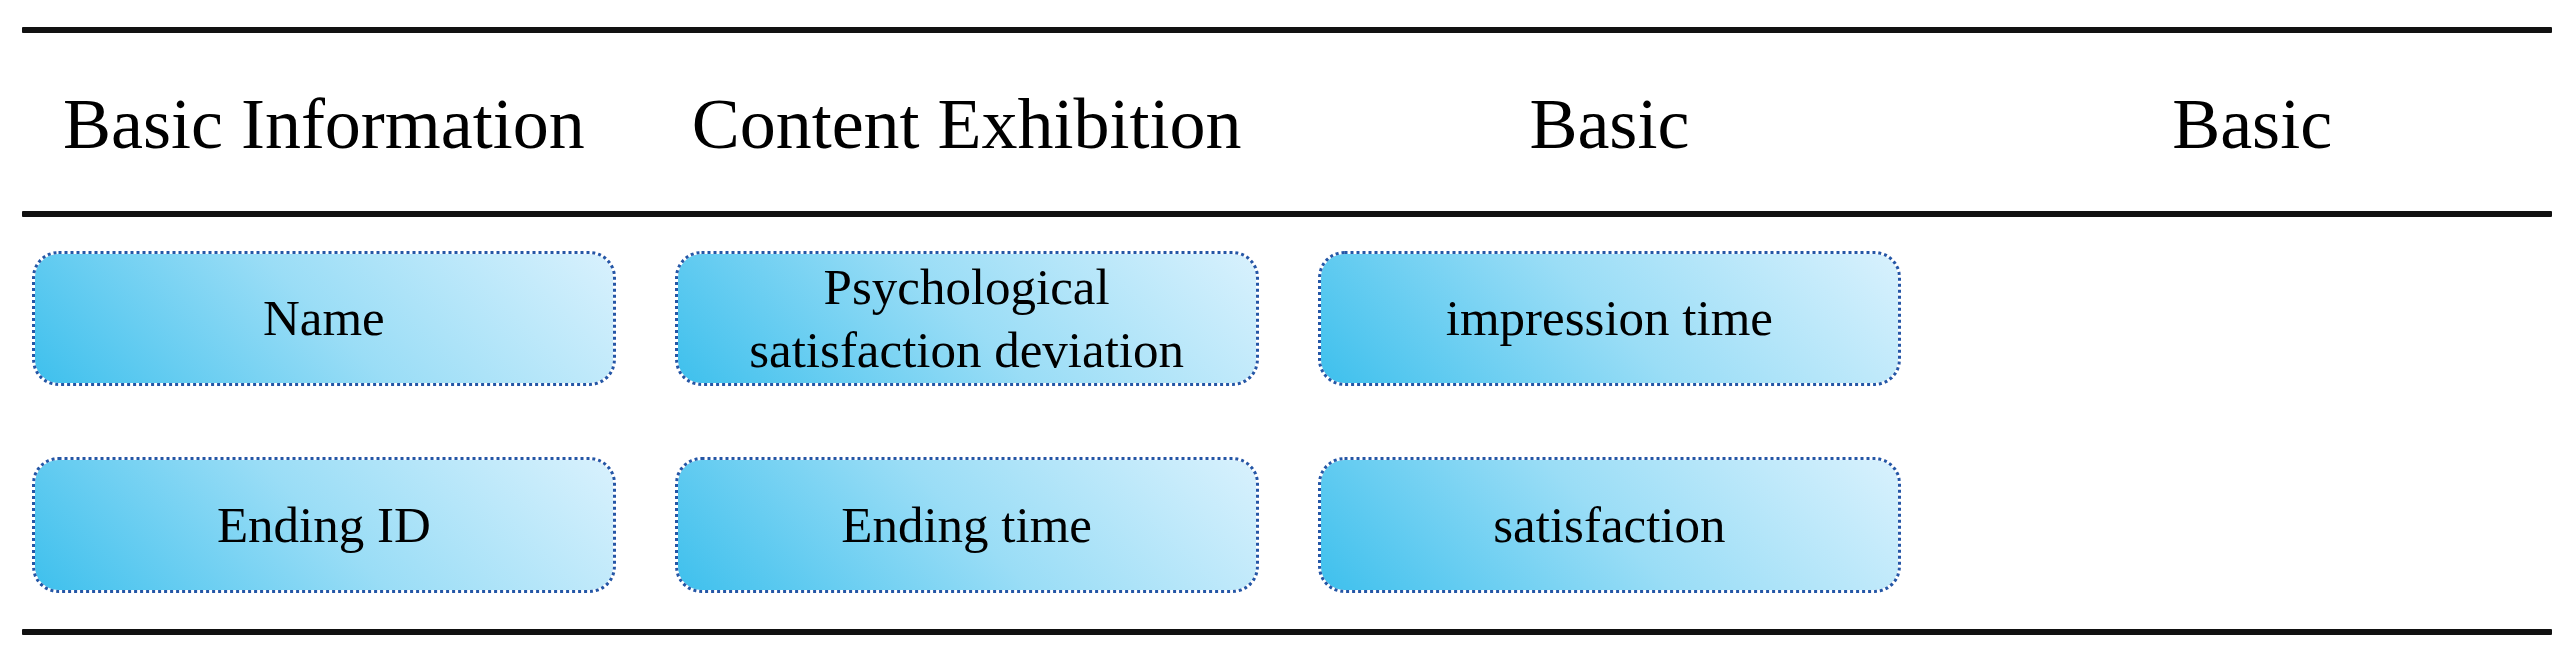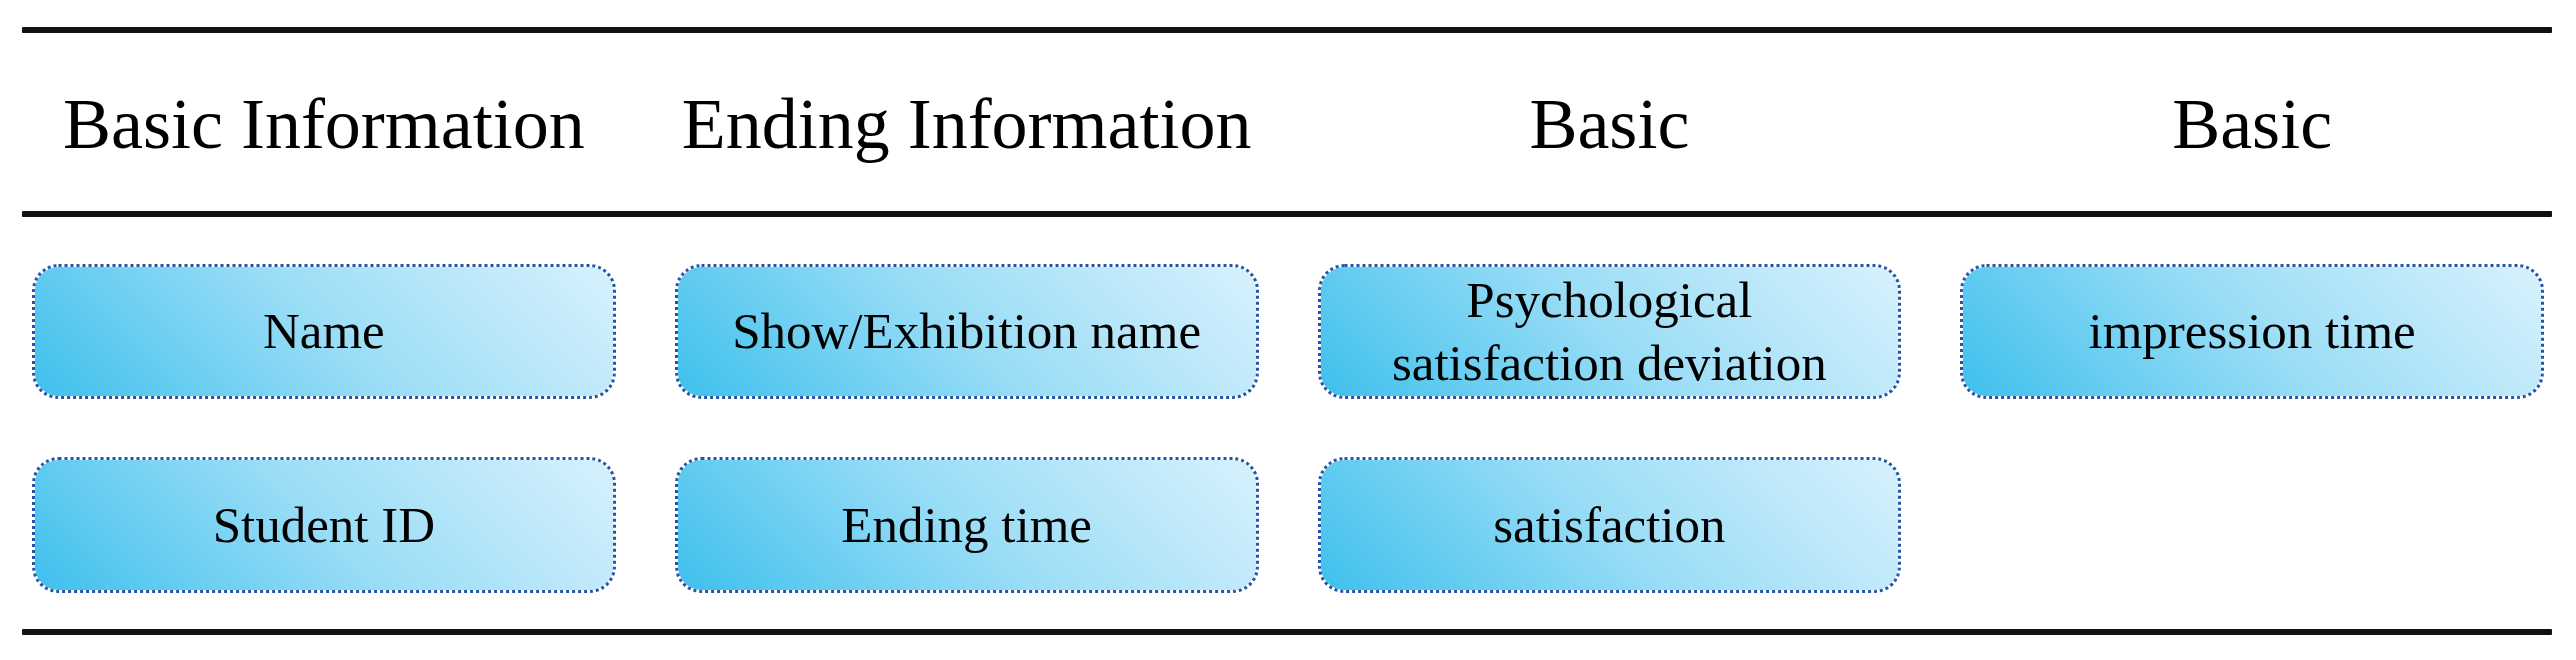--- a/index.html
+++ b/index.html
@@ -41,21 +41,21 @@
     grid-template-columns: repeat(4, 1fr);
     column-gap: 59px;
   }
   .header-row { top: 85px; }
   .header-cell {
     text-align: center;
     font-size: 72px;
     line-height: 78px;
     white-space: nowrap;
   }
-  .row-1 { top: 264px; height: 135px; font-family: Liberation Serif, serif; }
+  .row-1 { top: 251px; height: 135px; font-family: Liberation Serif, serif; }
   .row-2 { top: 457px; height: 136px; }
 
   .field-box {
     border: 3.5px dotted var(--box-border);
     border-radius: 26.5px;
     background:
       linear-gradient(45deg,
         var(--box-fill-start) 0%,
         var(--box-fill-mid) 50%,
         var(--box-fill-end) 100%);
@@ -75,46 +75,43 @@
 </style>
 </head>
 <body>
 
 <div class="canvas">
 
   <div class="rule rule-top"></div>
 
   <div class="grid header-row">
     <div class="header-cell">Basic Information</div>
-    <div class="header-cell">Ending Information</div>
+    <div class="header-cell">Content Exhibition</div>
     <div class="header-cell">Basic</div>
     <div class="header-cell">Basic</div>
   </div>
 
   <div class="rule rule-mid"></div>
 
   <div class="grid row-1">
     <div class="field-box">
       <span class="field-label">Name</span>
-    </div>
-    <div class="field-box">
-      <span class="field-label">Show/Exhibition name</span>
     </div>
     <div class="field-box">
       <span class="field-label">Psychological
 satisfaction deviation</span>
     </div>
     <div class="field-box">
       <span class="field-label">impression time</span>
     </div>
   </div>
 
   <div class="grid row-2">
     <div class="field-box">
-      <span class="field-label">Student ID</span>
+      <span class="field-label">Ending ID</span>
     </div>
     <div class="field-box">
       <span class="field-label">Ending time</span>
     </div>
     <div class="field-box">
       <span class="field-label">satisfaction</span>
     </div>
     <div class="empty-cell"></div>
   </div>
 

